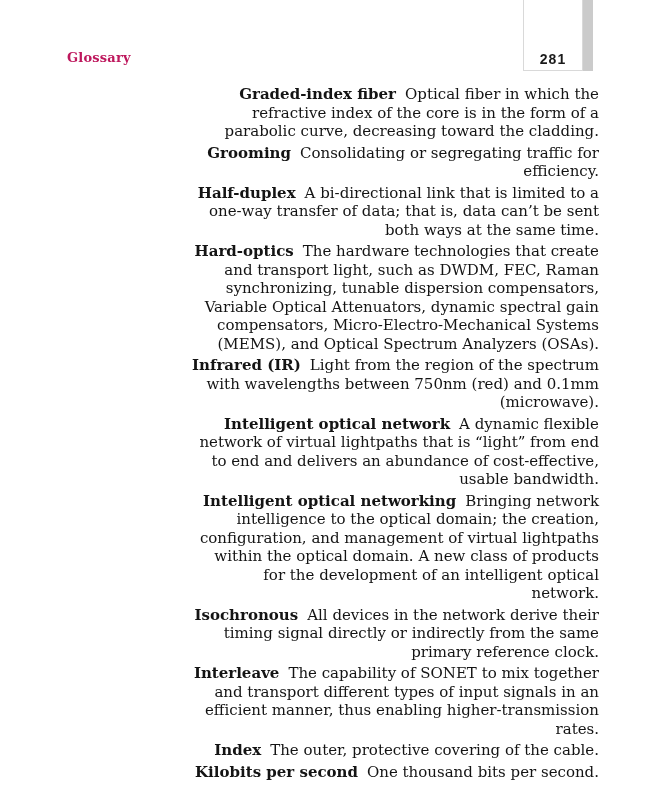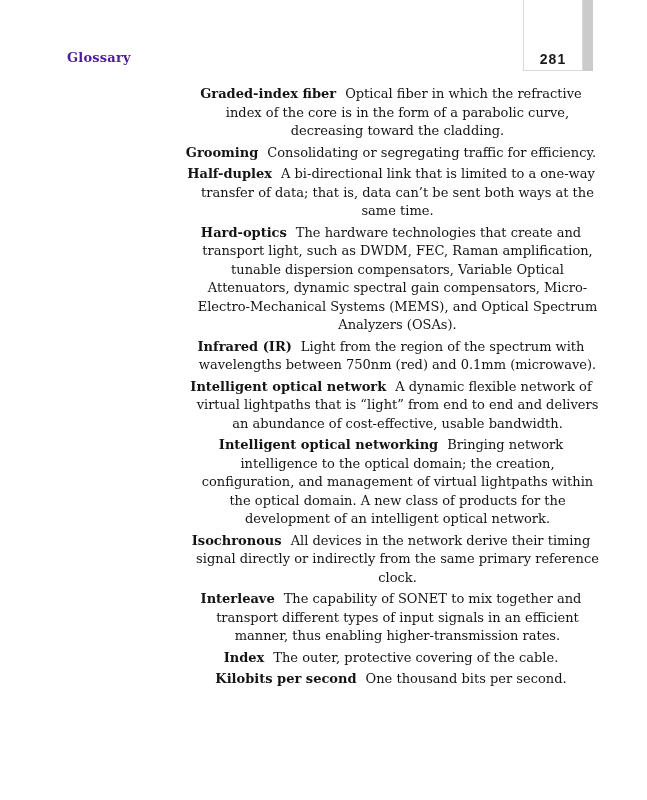--- a/index.html
+++ b/index.html
@@ -14,21 +14,21 @@
   }
   .page { position: absolute; inset: 0; background: #ffffff; }
 
   .running-title {
     position: absolute;
     left: 67px;
     top: 50px;
     font-weight: 700;
     font-size: 13px;
     letter-spacing: 0.2px;
-    color: #4c1d95;
+    color: #be185d;
   }
 
   .pagenum-box {
     position: absolute;
     left: 523px;
     top: -2px;
     width: 60px;
     height: 73px;
     background: #ffffff;
     border: 1px solid #d9d9d9;
@@ -54,26 +54,26 @@
     background: #cbcbcb;
   }
 
   .entries {
     position: absolute;
     left: 183px;
     top: 85px;
     width: 416px;
   }
   .entry {
-    font-size: 13px;
+    font-size: 15px;
     line-height: 18.5px;
     padding-left: 13px;
     text-indent: -13px;
     margin-bottom: 3px;
-    text-align: center;
+    text-align: right;
   }
   .term {
     font-weight: 700;
     padding-right: 9px;
   }
   .definition { font-weight: 400; }
 </style>
 </head>
 <body>
 
@@ -86,21 +86,21 @@
   </div>
   <div class="corner-bar"></div>
 
   <main class="entries">
   <p class="entry"><span class="term">Graded-index fiber</span><span class="definition">Optical fiber in which the refractive index of the core is in the form of a parabolic curve, decreasing toward the cladding.</span></p>
 
   <p class="entry"><span class="term">Grooming</span><span class="definition">Consolidating or segregating traffic for efficiency.</span></p>
 
   <p class="entry"><span class="term">Half-duplex</span><span class="definition">A bi-directional link that is limited to a one-way transfer of data; that is, data can’t be sent both ways at the same time.</span></p>
 
-  <p class="entry"><span class="term">Hard-optics</span><span class="definition">The hardware technologies that create and transport light, such as DWDM, FEC, Raman amplification, tunable dispersion compensators, Variable Optical Attenuators, dynamic spectral gain compensators, Micro-Electro-Mechanical Systems (MEMS), and Optical Spectrum Analyzers (OSAs).</span></p>
+  <p class="entry"><span class="term">Hard-optics</span><span class="definition">The hardware technologies that create and transport light, such as DWDM, FEC, Raman synchronizing, tunable dispersion compensators, Variable Optical Attenuators, dynamic spectral gain compensators, Micro-Electro-Mechanical Systems (MEMS), and Optical Spectrum Analyzers (OSAs).</span></p>
 
 
   <p class="entry"><span class="term">Infrared (IR)</span><span class="definition">Light from the region of the spectrum with wavelengths between 750nm (red) and 0.1mm (microwave).</span></p>
 
   <p class="entry"><span class="term">Intelligent optical network</span><span class="definition">A dynamic flexible network of virtual lightpaths that is “light” from end to end and delivers an abundance of cost-effective, usable bandwidth.</span></p>
 
   <p class="entry"><span class="term">Intelligent optical networking</span><span class="definition">Bringing network intelligence to the optical domain; the creation, configuration, and management of virtual lightpaths within the optical domain. A new class of products for the development of an intelligent optical network.</span></p>
 
   <p class="entry"><span class="term">Isochronous</span><span class="definition">All devices in the network derive their timing signal directly or indirectly from the same primary reference clock.</span></p>
 

